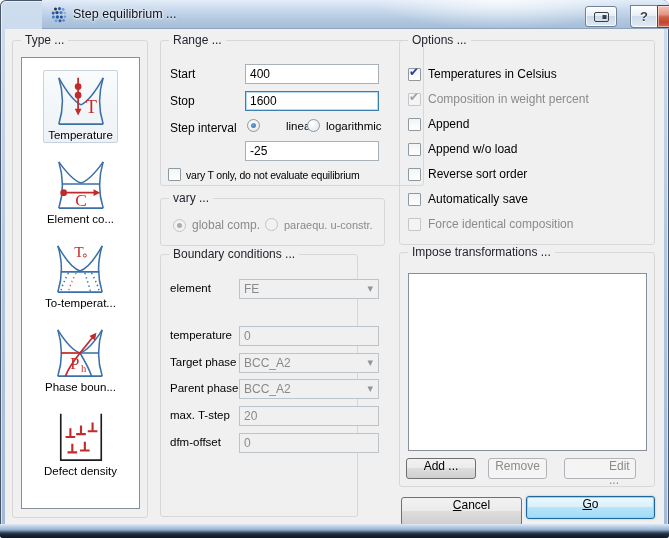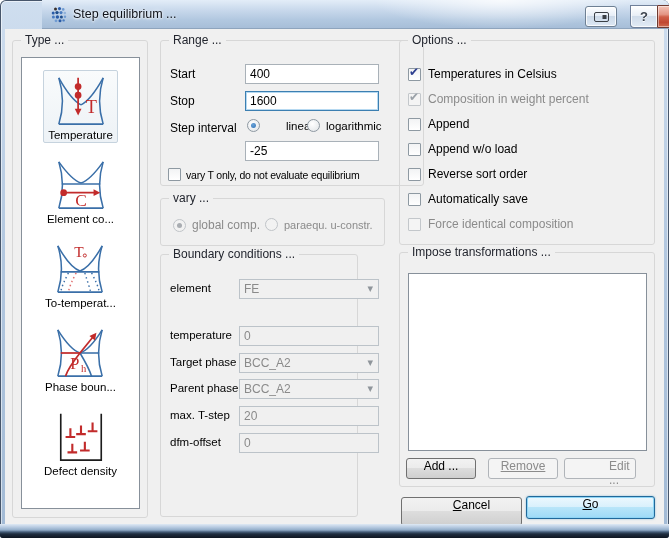--- a/index.html
+++ b/index.html
@@ -359,21 +359,21 @@
         <span class="dim">Force identical composition</span>
       </div>
     </div>
 
     <div class="group" style="left:394px;top:223px;width:256px;height:235px;">
       <span class="caption">Impose transformations ...</span>
       <div class="listbox" style="position:absolute;left:8px;top:20px;width:239px;height:178px;"></div>
       <div class="btn" style="left:6px;top:205px;width:70px;height:21px;">
         <span>Add ...</span>
       </div>
-      <div class="btn off" style="left:88px;top:205px;width:70px;height:21px;text-decoration:underline;">
+      <div class="btn off" style="left:88px;top:205px;width:59px;height:21px;">
         <span>Remove</span>
       </div>
       <div class="btn off" style="left:164px;top:205px;width:72px;height:21px;padding-left:44px;">
         <span>Edit ...</span>
       </div>
     </div>
 
     <div class="btn" style="left:396px;top:468px;width:121px;height:29px;padding-left:20px;">
       <span><span class="u">C</span><span>ancel</span></span>
     </div>

